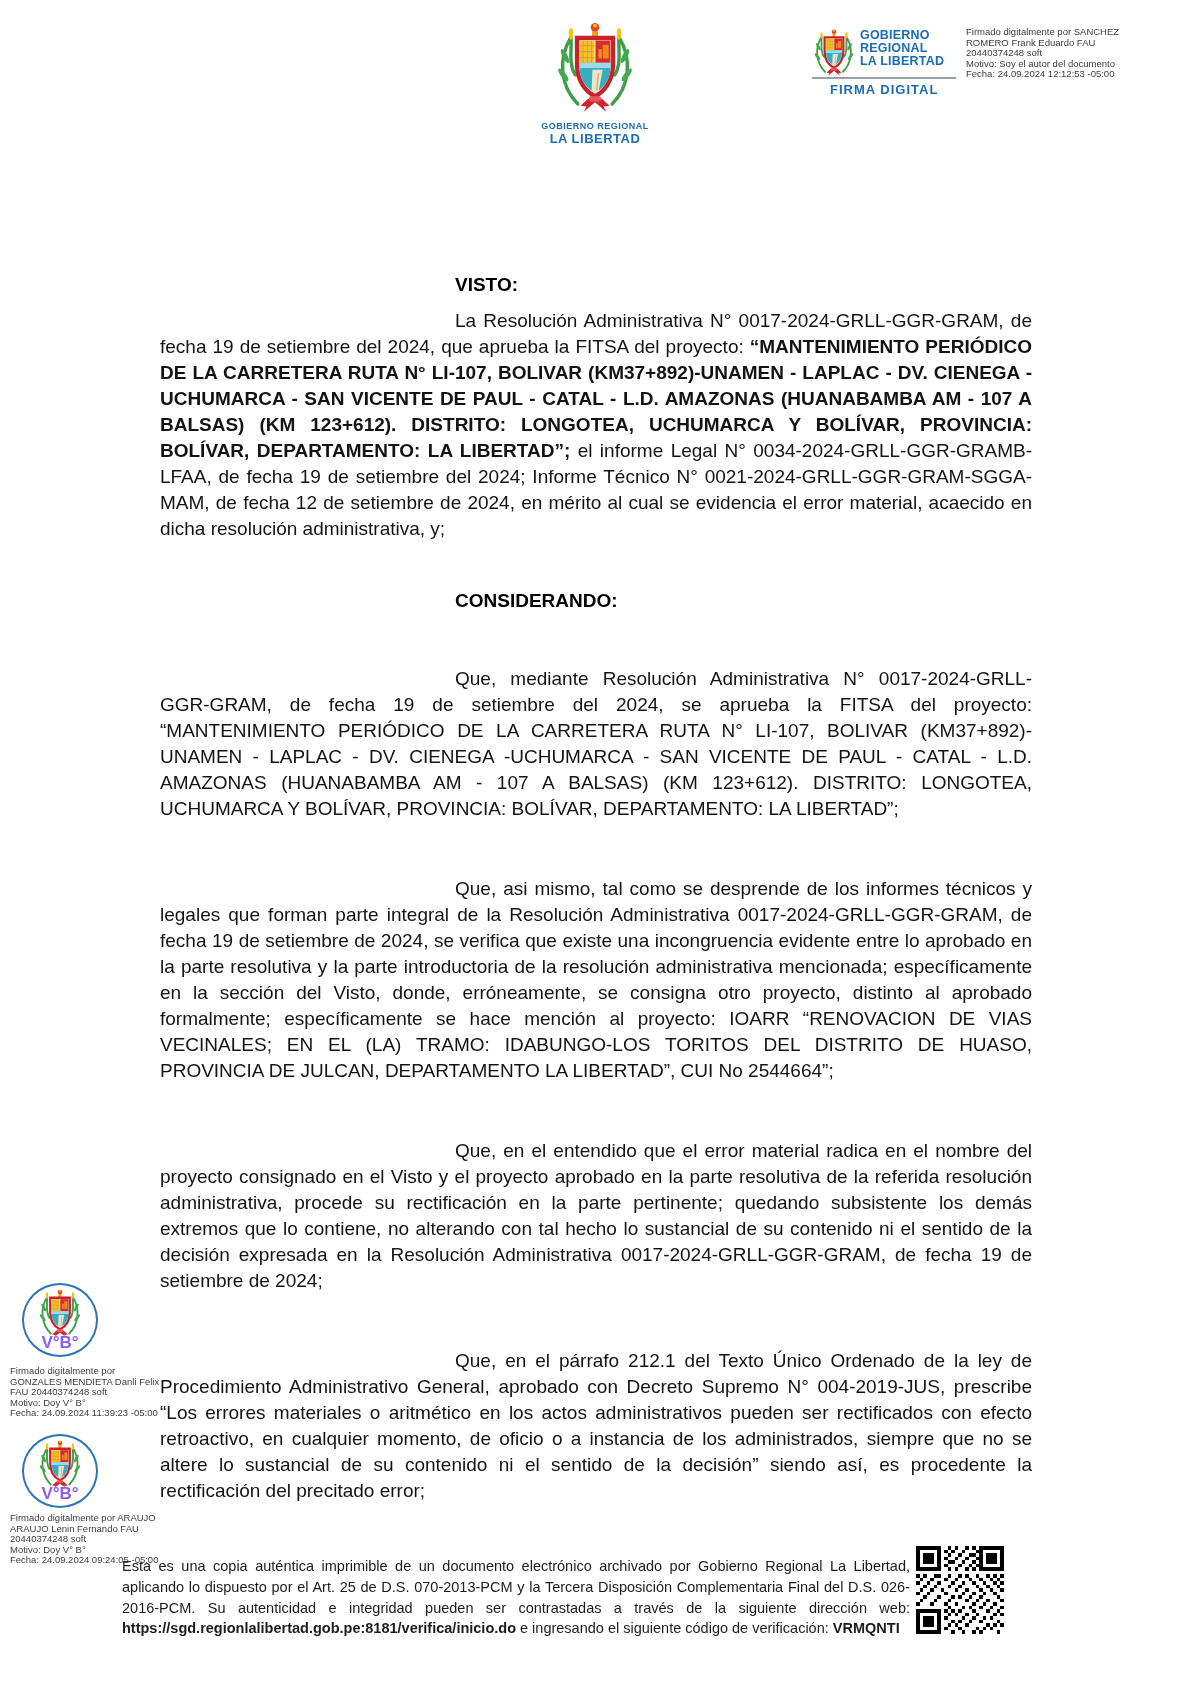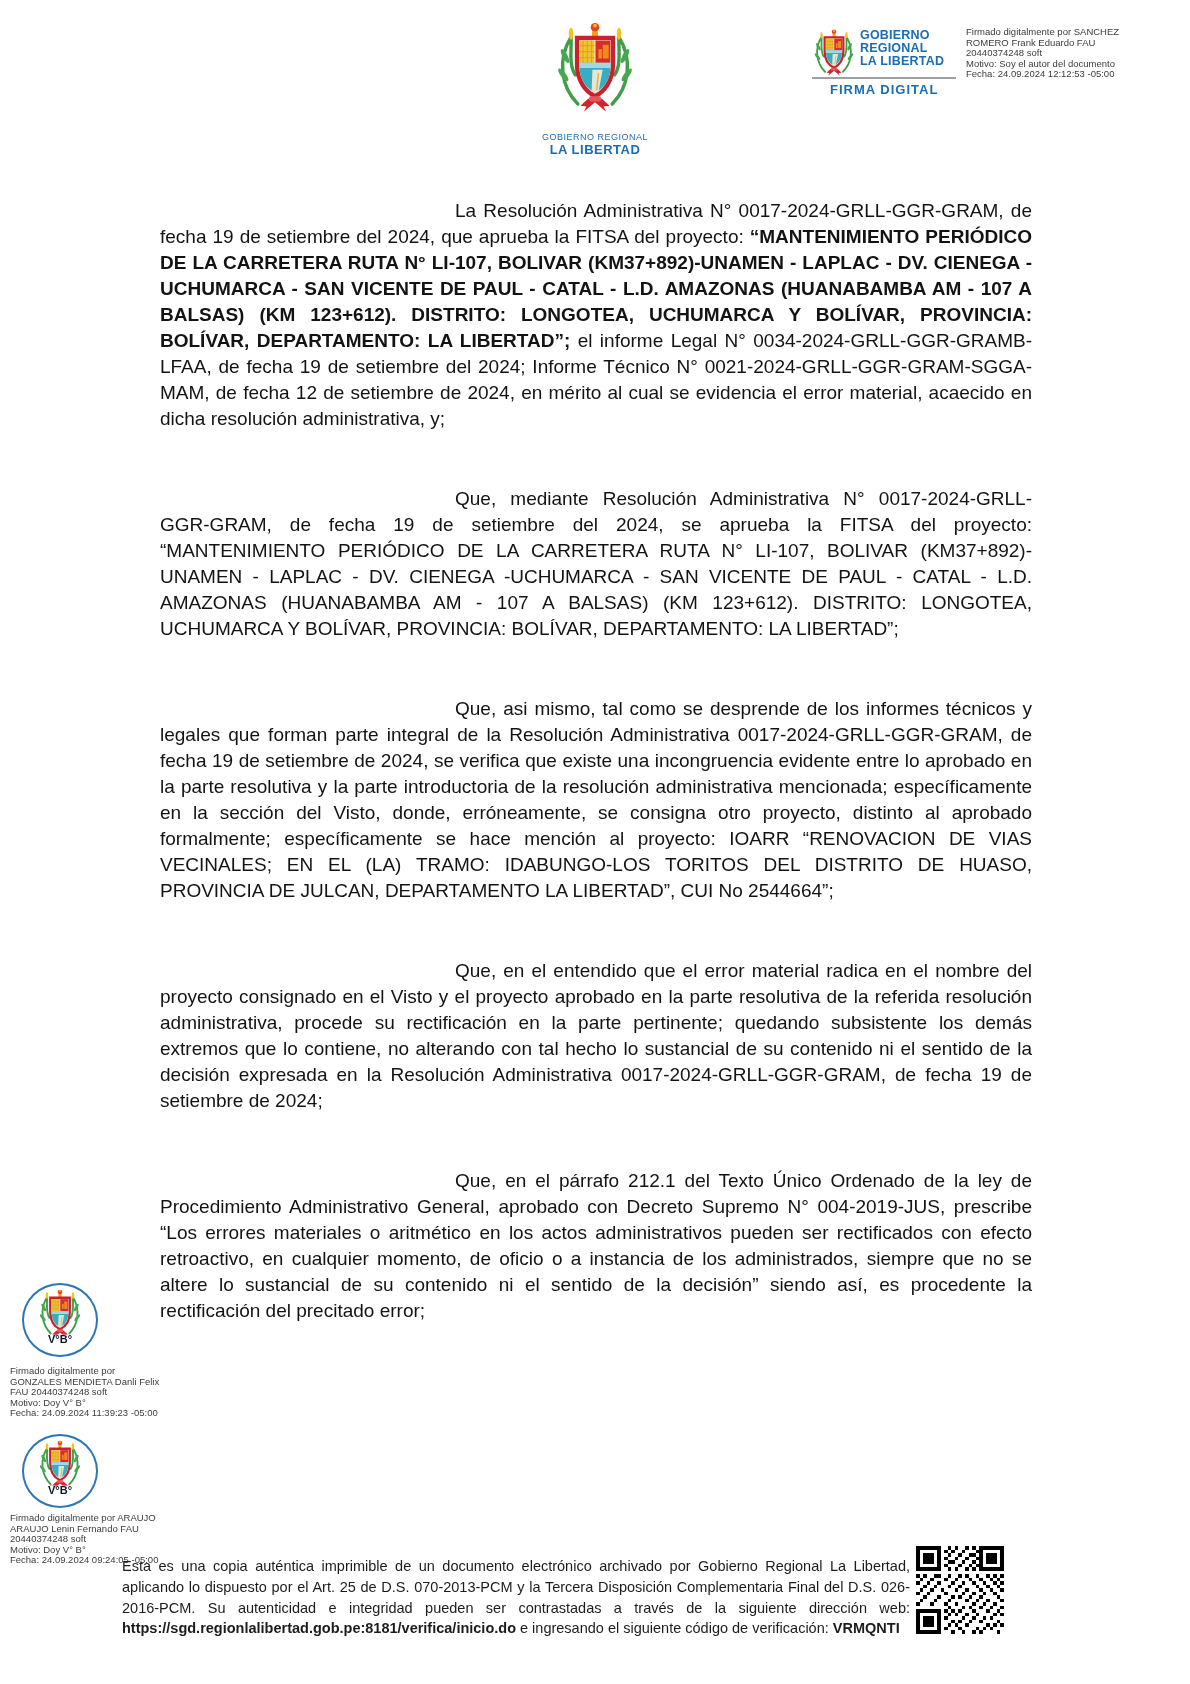--- a/index.html
+++ b/index.html
@@ -2,21 +2,21 @@
 <html><head>
 <meta charset="utf-8">
 <style>
   html,body{margin:0;padding:0;background:#e8e8e8;}
   .page{position:relative;width:1190px;height:1684px;background:#ffffff;overflow:hidden;
         font-family:"Liberation Sans", sans-serif;color:#111;}
 
   
   .center-logo{position:absolute;left:520px;top:20px;width:150px;text-align:center;}
   .center-logo .seal{width:104px;height:96px;display:block;margin:0 auto;}
-  .center-logo .l1{font-size:9px;font-weight:normal;color:#1a6cb3;letter-spacing:.5px;margin-top:16px;}
+  .center-logo .l1{font-size:9px;font-weight:bold;color:#1a6cb3;letter-spacing:.5px;margin-top:5px;}
   .center-logo .l2{font-size:13px;font-weight:bold;color:#1a6cb3;letter-spacing:.5px;}
 
   .firma-block{position:absolute;left:808px;top:26px;width:152px;}
   .firma-block .seal{position:absolute;left:0;top:2px;width:52px;height:50px;}
   .firma-brand{position:absolute;left:52px;top:3px;font-size:12.5px;line-height:13px;font-weight:bold;
                color:#1a6cb3;white-space:pre-line;letter-spacing:.2px;}
   .firma-line{position:absolute;left:4px;top:51px;width:144px;height:2px;background:#9aa0a6;}
   .firma-label{position:absolute;left:22px;top:56px;font-size:13px;font-weight:bold;color:#1a6cb3;letter-spacing:1px;}
 
   .sig-details{position:absolute;left:966px;top:27px;width:160px;font-size:9.5px;line-height:10.5px;
@@ -32,22 +32,22 @@
   .section-h{margin-top:88px;margin-left:295px;font-size:19px;font-weight:bold;color:#000;}
   .section-h.cons{margin-top:48px;}
   .para{margin-top:12px;font-size:19px;line-height:26px;text-align:justify;text-indent:295px;color:#131313;}
   .para.gap{margin-top:54px;}
   .b{font-weight:bold;}
 
   
   .stamp-circle{position:absolute;width:76px;height:74px;border:2.5px solid #2e75b6;border-radius:50%;
                 box-sizing:border-box;}
   .stamp-circle .seal{position:absolute;left:12px;top:3px;width:48px;height:52px;}
-  .stamp-circle .vb{position:absolute;left:0;right:0;top:48px;text-align:center;font-size:11px;
-                    font-weight:bold;color:#0f172a;text-shadow:0 0 2px #fff,0 0 2px #fff;}
+  .stamp-circle .vb{position:absolute;left:0;right:0;top:48px;text-align:center;font-size:17px;
+                    font-weight:bold;color:#8b5cf6;text-shadow:0 0 2px #fff,0 0 2px #fff;}
   .stamp-text{position:absolute;width:175px;font-size:9.5px;line-height:10.6px;color:#3c3c3c;white-space:pre-line;}
   #stamp1{left:22px;top:1283px;} #stamp1t{left:10px;top:1366px;}
   #stamp2{left:22px;top:1434px;} #stamp2t{left:10px;top:1513px;}
 
   
   .footer{position:absolute;left:122px;top:1556px;width:788px;font-size:14.5px;line-height:20.8px;
           text-align:justify;color:#1c1c1c;}
   .footer .b{font-weight:bold;}
   .qr{position:absolute;left:916px;top:1546px;width:88px;height:88px;}
   .hidden-defs{position:absolute;width:0;height:0;overflow:hidden;}
@@ -106,22 +106,24 @@
 
   <div class="sig-details">Firmado digitalmente por SANCHEZ
 ROMERO Frank Eduardo FAU
 20440374248 soft
 Motivo: Soy el autor del documento
 Fecha: 24.09.2024 12:12:53 -05:00</div>
 
 
   <div class="main">
 
+    <div class="section-h">VISTO:</div>
     <p class="para"><span>La Resolución Administrativa N° 0017-2024-GRLL-GGR-GRAM, de fecha 19 de setiembre del 2024, que aprueba la FITSA del proyecto: </span><span class="b">“MANTENIMIENTO PERIÓDICO DE LA CARRETERA RUTA N° LI-107, BOLIVAR (KM37+892)-UNAMEN - LAPLAC - DV. CIENEGA -UCHUMARCA - SAN VICENTE DE PAUL - CATAL - L.D. AMAZONAS (HUANABAMBA AM - 107 A BALSAS) (KM 123+612). DISTRITO: LONGOTEA, UCHUMARCA Y BOLÍVAR, PROVINCIA: BOLÍVAR, DEPARTAMENTO: LA LIBERTAD”;</span><span> el informe Legal N° 0034-2024-GRLL-GGR-GRAMB-LFAA, de fecha 19 de setiembre del 2024; Informe Técnico N° 0021-2024-GRLL-GGR-GRAM-SGGA-MAM, de fecha 12 de setiembre de 2024, en mérito al cual se evidencia el error material, acaecido en dicha resolución administrativa, y;</span></p>
 
+    <div class="section-h cons">CONSIDERANDO:</div>
     <p class="para gap">Que, mediante Resolución Administrativa N° 0017-2024-GRLL-GGR-GRAM, de fecha 19 de setiembre del 2024, se aprueba la FITSA del proyecto: “MANTENIMIENTO PERIÓDICO DE LA CARRETERA RUTA N° LI-107, BOLIVAR (KM37+892)-UNAMEN - LAPLAC - DV. CIENEGA -UCHUMARCA - SAN VICENTE DE PAUL - CATAL - L.D. AMAZONAS (HUANABAMBA AM - 107 A BALSAS) (KM 123+612). DISTRITO: LONGOTEA, UCHUMARCA Y BOLÍVAR, PROVINCIA: BOLÍVAR, DEPARTAMENTO: LA LIBERTAD”;</p>
     <p class="para gap">Que, asi mismo, tal como se desprende de los informes técnicos y legales que forman parte integral de la Resolución Administrativa 0017-2024-GRLL-GGR-GRAM, de fecha 19 de setiembre de 2024, se verifica que existe una incongruencia evidente entre lo aprobado en la parte resolutiva y la parte introductoria de la resolución administrativa mencionada; específicamente en la sección del Visto, donde, erróneamente, se consigna otro proyecto, distinto al aprobado formalmente; específicamente se hace mención al proyecto: IOARR “RENOVACION DE VIAS VECINALES; EN EL (LA) TRAMO: IDABUNGO-LOS TORITOS DEL DISTRITO DE HUASO, PROVINCIA DE JULCAN, DEPARTAMENTO LA LIBERTAD”, CUI No 2544664”;</p>
     <p class="para gap">Que, en el entendido que el error material radica en el nombre del proyecto consignado en el Visto y el proyecto aprobado en la parte resolutiva de la referida resolución administrativa, procede su rectificación en la parte pertinente; quedando subsistente los demás extremos que lo contiene, no alterando con tal hecho lo sustancial de su contenido ni el sentido de la decisión expresada en la Resolución Administrativa 0017-2024-GRLL-GGR-GRAM, de fecha 19 de setiembre de 2024;</p>
     <p class="para gap">Que, en el párrafo 212.1 del Texto Único Ordenado de la ley de Procedimiento Administrativo General, aprobado con Decreto Supremo N° 004-2019-JUS, prescribe “Los errores materiales o aritmético en los actos administrativos pueden ser rectificados con efecto retroactivo, en cualquier momento, de oficio o a instancia de los administrados, siempre que no se altere lo sustancial de su contenido ni el sentido de la decisión” siendo así, es procedente la rectificación del precitado error;</p>
   </div>
 
   <div class="stamp-circle" id="stamp1">
     <svg class="seal">
         <use href="#escudo"></use>
       </svg>

